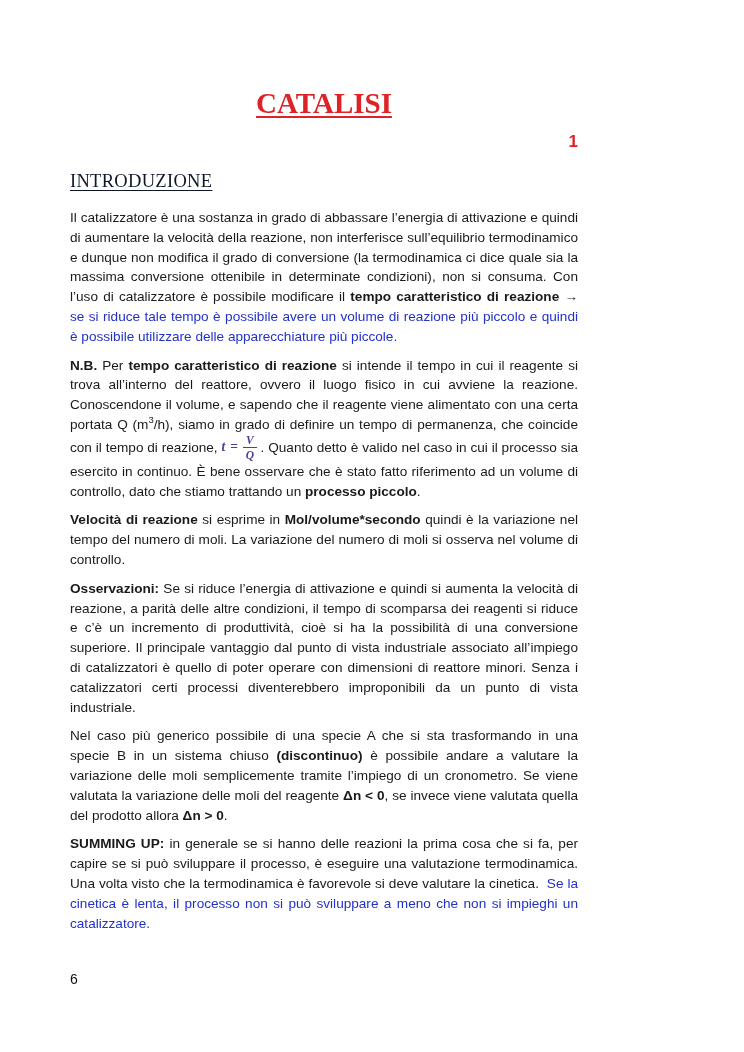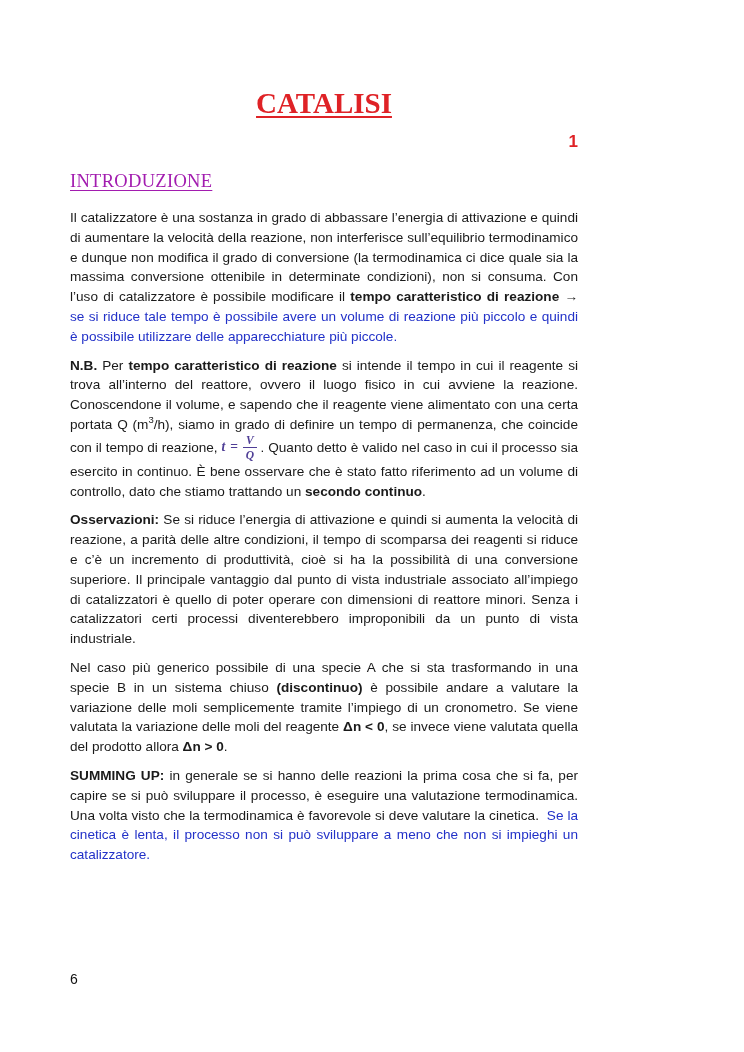--- a/index.html
+++ b/index.html
@@ -33,21 +33,21 @@
     text-align:right;
     color:var(--red);
     font-weight:bold;
     font-size:17px;
     line-height:20px;
     margin-top:12px;
   }
   .section-heading{
     font-family:"Liberation Serif",serif;
     font-size:18.5px;
-    color:#a21caf;
+    color:#0f172a;
     margin-top:19px;
     margin-bottom:3px;
     letter-spacing:.3px;
   }
   .section-heading .u{text-decoration:underline;text-underline-offset:3px;}
   .paragraphs{margin-top:16px;}
   .para{
     font-size:13.6px;
     line-height:19.8px;
     text-align:justify;
@@ -101,20 +101,21 @@
     </div>
     <div class="paragraphs">
         <p class="para"><span>Il catalizzatore è una sostanza in grado di abbassare l’energia di attivazione e quindi di aumentare la velocità della reazione, non interferisce sull’equilibrio termodinamico e dunque non modifica il grado di conversione (la termodinamica ci dice quale sia la massima conversione ottenibile in determinate condizioni), non si consuma. Con l’uso di catalizzatore è possibile modificare il </span><span class="bold">tempo caratteristico di reazione</span><span> → </span><span class="blue">se si riduce tale tempo è possibile avere un volume di reazione più piccolo e quindi è possibile utilizzare delle apparecchiature più piccole.</span></p>
         <p class="para"><span class="bold">N.B.</span><span> Per </span><span class="bold">tempo caratteristico di reazione</span><span> si intende il tempo in cui il reagente si trova all’interno del reattore, ovvero il luogo fisico in cui avviene la reazione. Conoscendone il volume, e sapendo che il reagente viene alimentato con una certa portata Q (m</span><sup>3</sup><span>/h), siamo in grado di definire un tempo di permanenza, che coincide con il tempo di reazione, </span><span class="formula">
             <span class="f-var">t</span>
             <span class="f-eq">=</span>
             <span class="frac">
               <span class="num">V</span>
               <span class="den">Q</span>
             </span>
-          </span><span> . Quanto detto è valido nel caso in cui il processo sia esercito in continuo. È bene osservare che è stato fatto riferimento ad un volume di controllo, dato che stiamo trattando un </span><span class="bold">secondo continuo</span><span>.</span></p>
+          </span><span> . Quanto detto è valido nel caso in cui il processo sia esercito in continuo. È bene osservare che è stato fatto riferimento ad un volume di controllo, dato che stiamo trattando un </span><span class="bold">processo piccolo</span><span>.</span></p>
+        <p class="para"><span class="bold">Velocità di reazione</span><span> si esprime in </span><span class="bold">Mol/volume*secondo</span><span> quindi è la variazione nel tempo del numero di moli. La variazione del numero di moli si osserva nel volume di controllo.</span></p>
         <p class="para"><span class="bold">Osservazioni:</span><span> Se si riduce l’energia di attivazione e quindi si aumenta la velocità di reazione, a parità delle altre condizioni, il tempo di scomparsa dei reagenti si riduce e c’è un incremento di produttività, cioè si ha la possibilità di una conversione superiore. Il principale vantaggio dal punto di vista industriale associato all’impiego di catalizzatori è quello di poter operare con dimensioni di reattore minori. Senza i catalizzatori certi processi diventerebbero improponibili da un punto di vista industriale.</span></p>
         <p class="para"><span>Nel caso più generico possibile di una specie A che si sta trasformando in una specie B in un sistema chiuso </span><span class="bold">(discontinuo)</span><span> è possibile andare a valutare la variazione delle moli semplicemente tramite l’impiego di un cronometro. Se viene valutata la variazione delle moli del reagente </span><span class="bold">Δn &lt; 0</span><span>, se invece viene valutata quella del prodotto allora </span><span class="bold">Δn &gt; 0</span><span>.</span></p>
         <p class="para"><span class="bold">SUMMING UP:</span><span> in generale se si hanno delle reazioni la prima cosa che si fa, per capire se si può sviluppare il processo, è eseguire una valutazione termodinamica. Una volta visto che la termodinamica è favorevole si deve valutare la cinetica.&nbsp; </span><span class="blue">Se la cinetica è lenta, il processo non si può sviluppare a meno che non si impieghi un catalizzatore.</span></p>
       </div>
   </div>
   <div class="footer-num">6</div>
 </div>
 
 </body></html>

